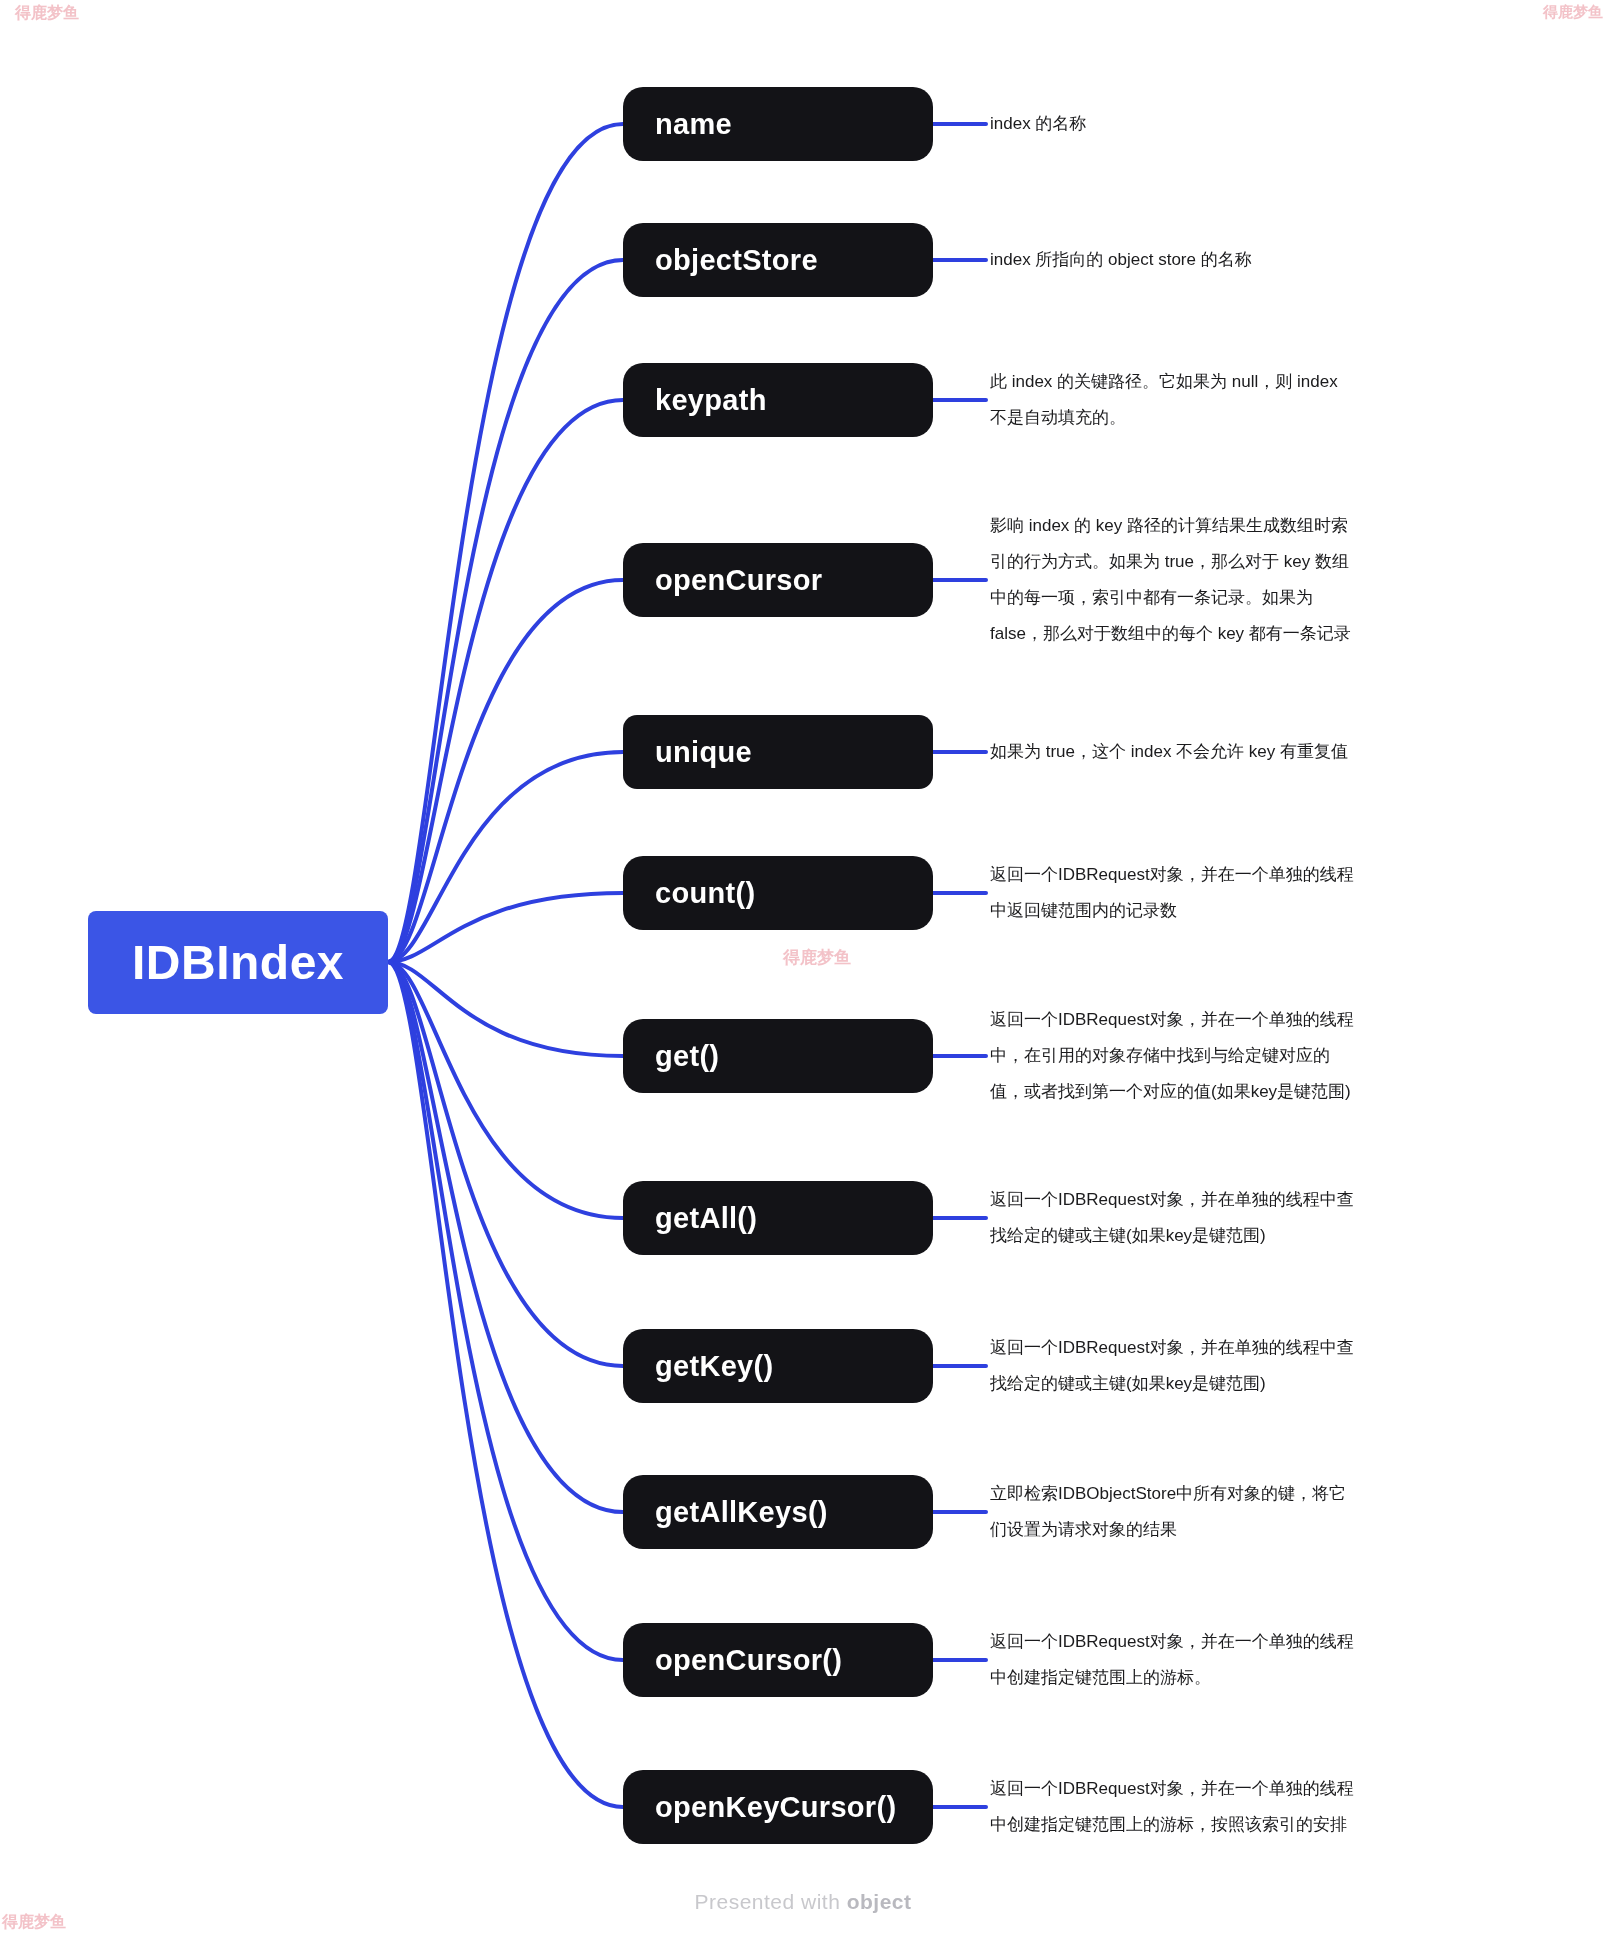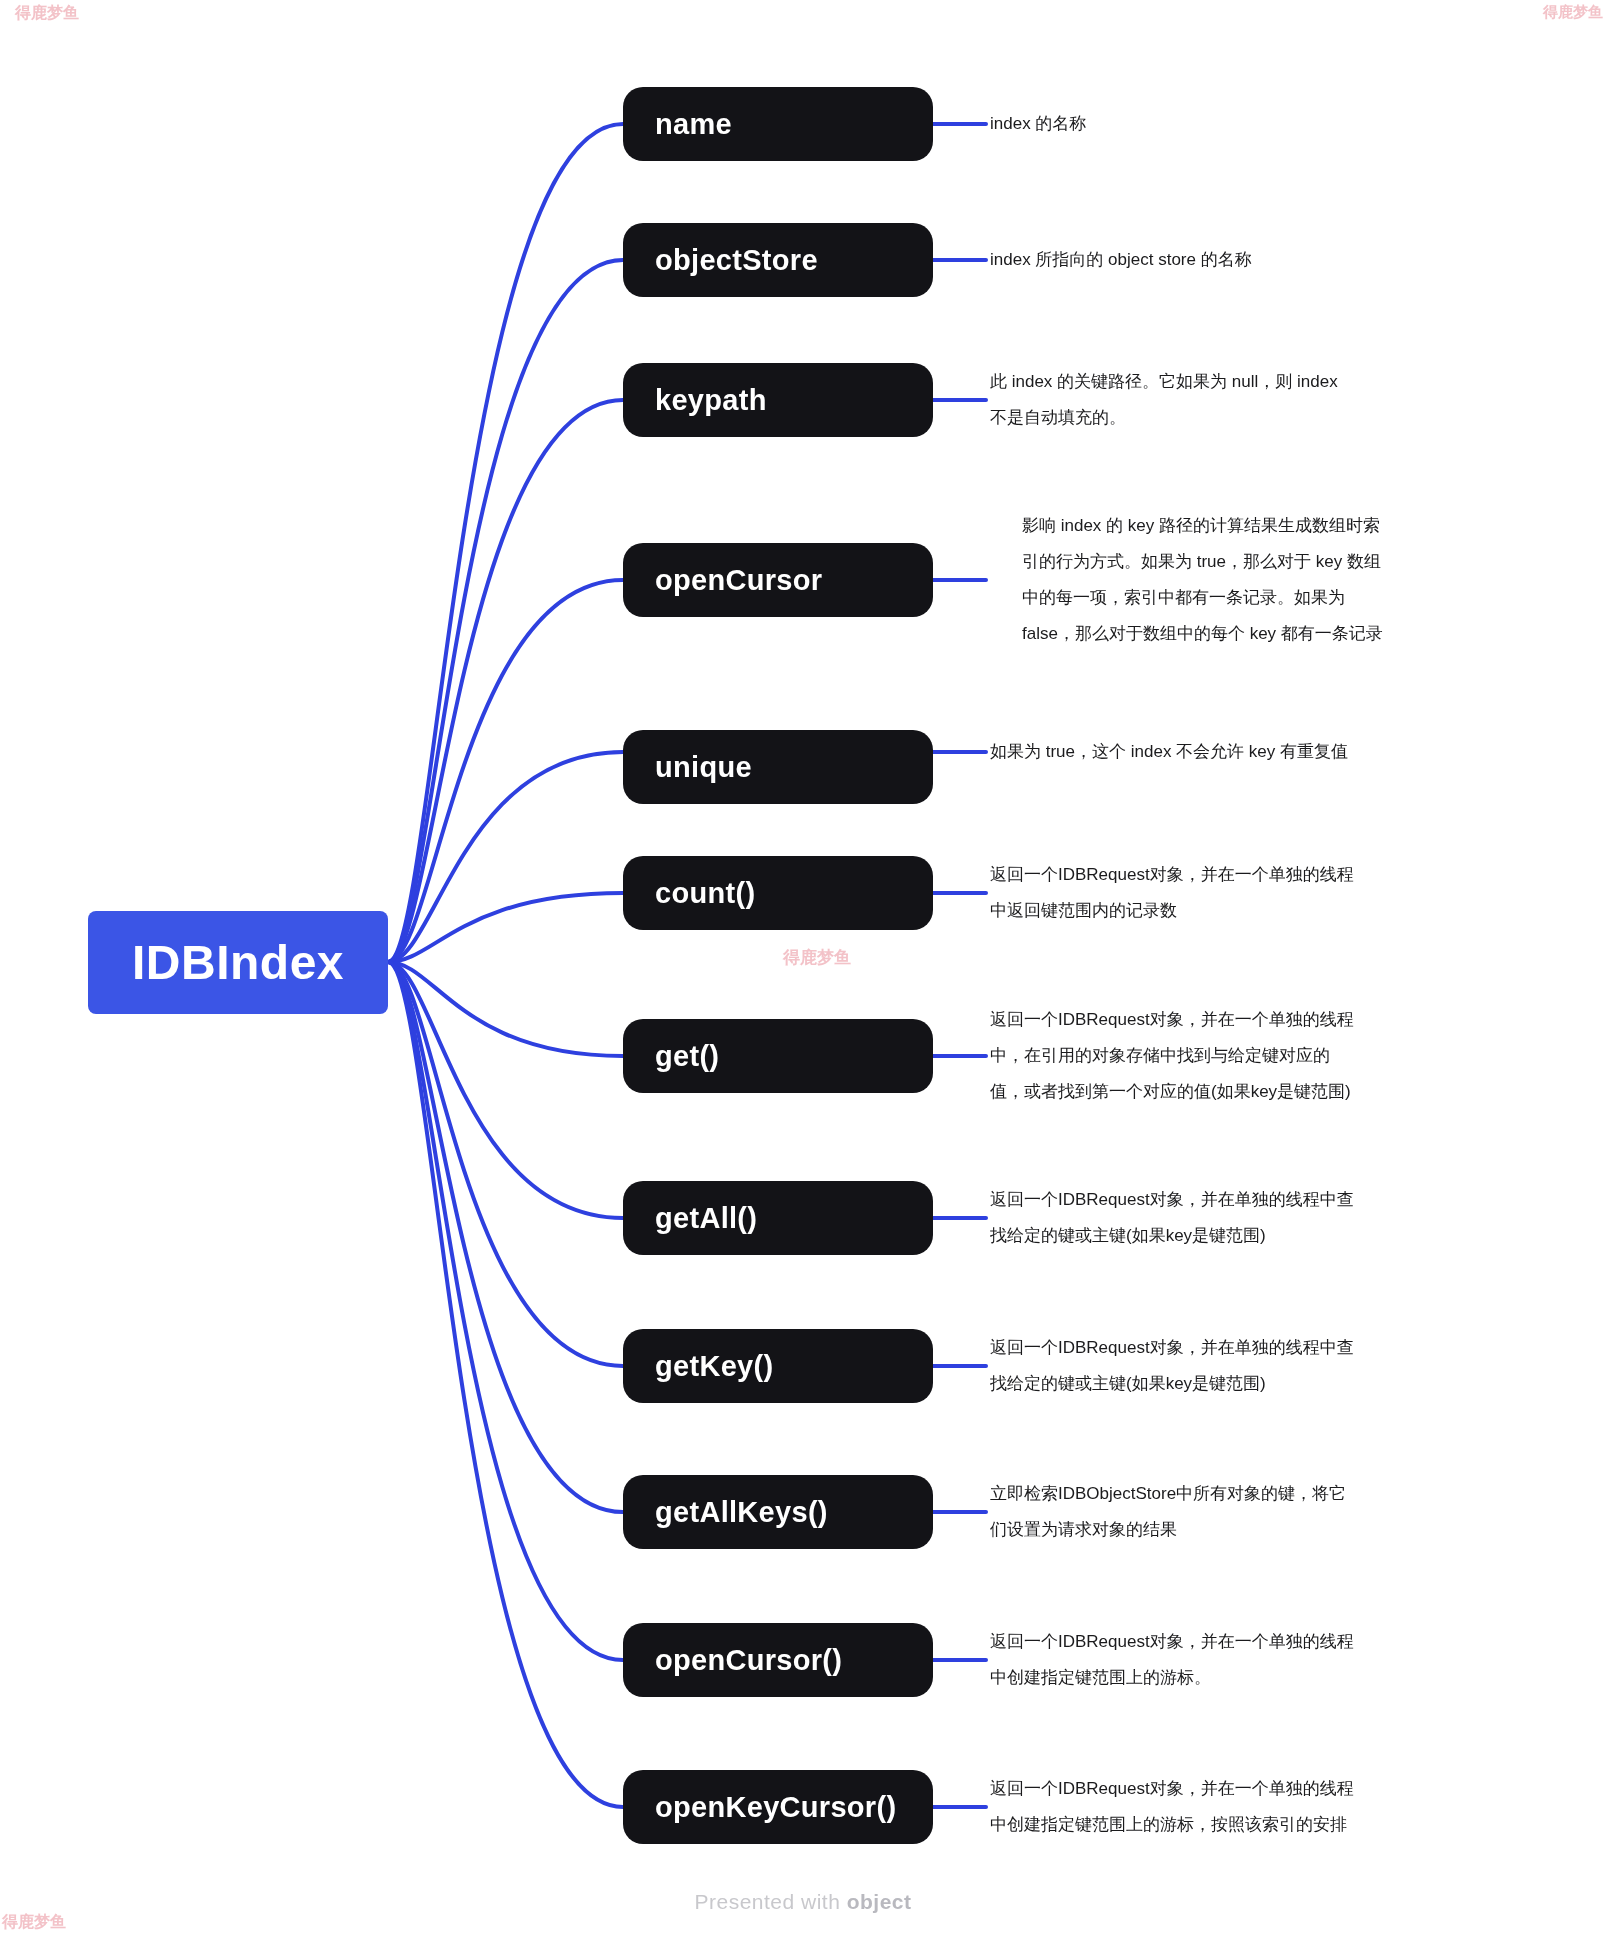--- a/index.html
+++ b/index.html
@@ -123,25 +123,25 @@
     </div>
     <div class="branch-desc" style="top: 260px;">index 所指向的 object store 的名称</div>
     <div class="branch-node" style="top: 363px;">
       <span>keypath</span>
     </div>
     <div class="branch-desc" style="top: 400px;">此 index 的关键路径。它如果为 null，则 index
 不是自动填充的。</div>
     <div class="branch-node" style="top: 543px;">
       <span>openCursor</span>
     </div>
-    <div class="branch-desc" style="top: 580px; margin-left: 32px;">影响 index 的 key 路径的计算结果生成数组时索
+    <div class="branch-desc" style="top: 580px;">影响 index 的 key 路径的计算结果生成数组时索
 引的行为方式。如果为 true，那么对于 key 数组
 中的每一项，索引中都有一条记录。如果为
 false，那么对于数组中的每个 key 都有一条记录</div>
-    <div class="branch-node" style="top: 730px;">
+    <div class="branch-node" style="top: 715px; border-radius: 14px;">
       <span>unique</span>
     </div>
     <div class="branch-desc" style="top: 752px;">如果为 true，这个 index 不会允许 key 有重复值</div>
     <div class="branch-node" style="top: 856px;">
       <span>count()</span>
     </div>
     <div class="branch-desc" style="top: 893px;">返回一个IDBRequest对象，并在一个单独的线程
 中返回键范围内的记录数</div>
     <div class="branch-node" style="top: 1019px;">
       <span>get()</span>

